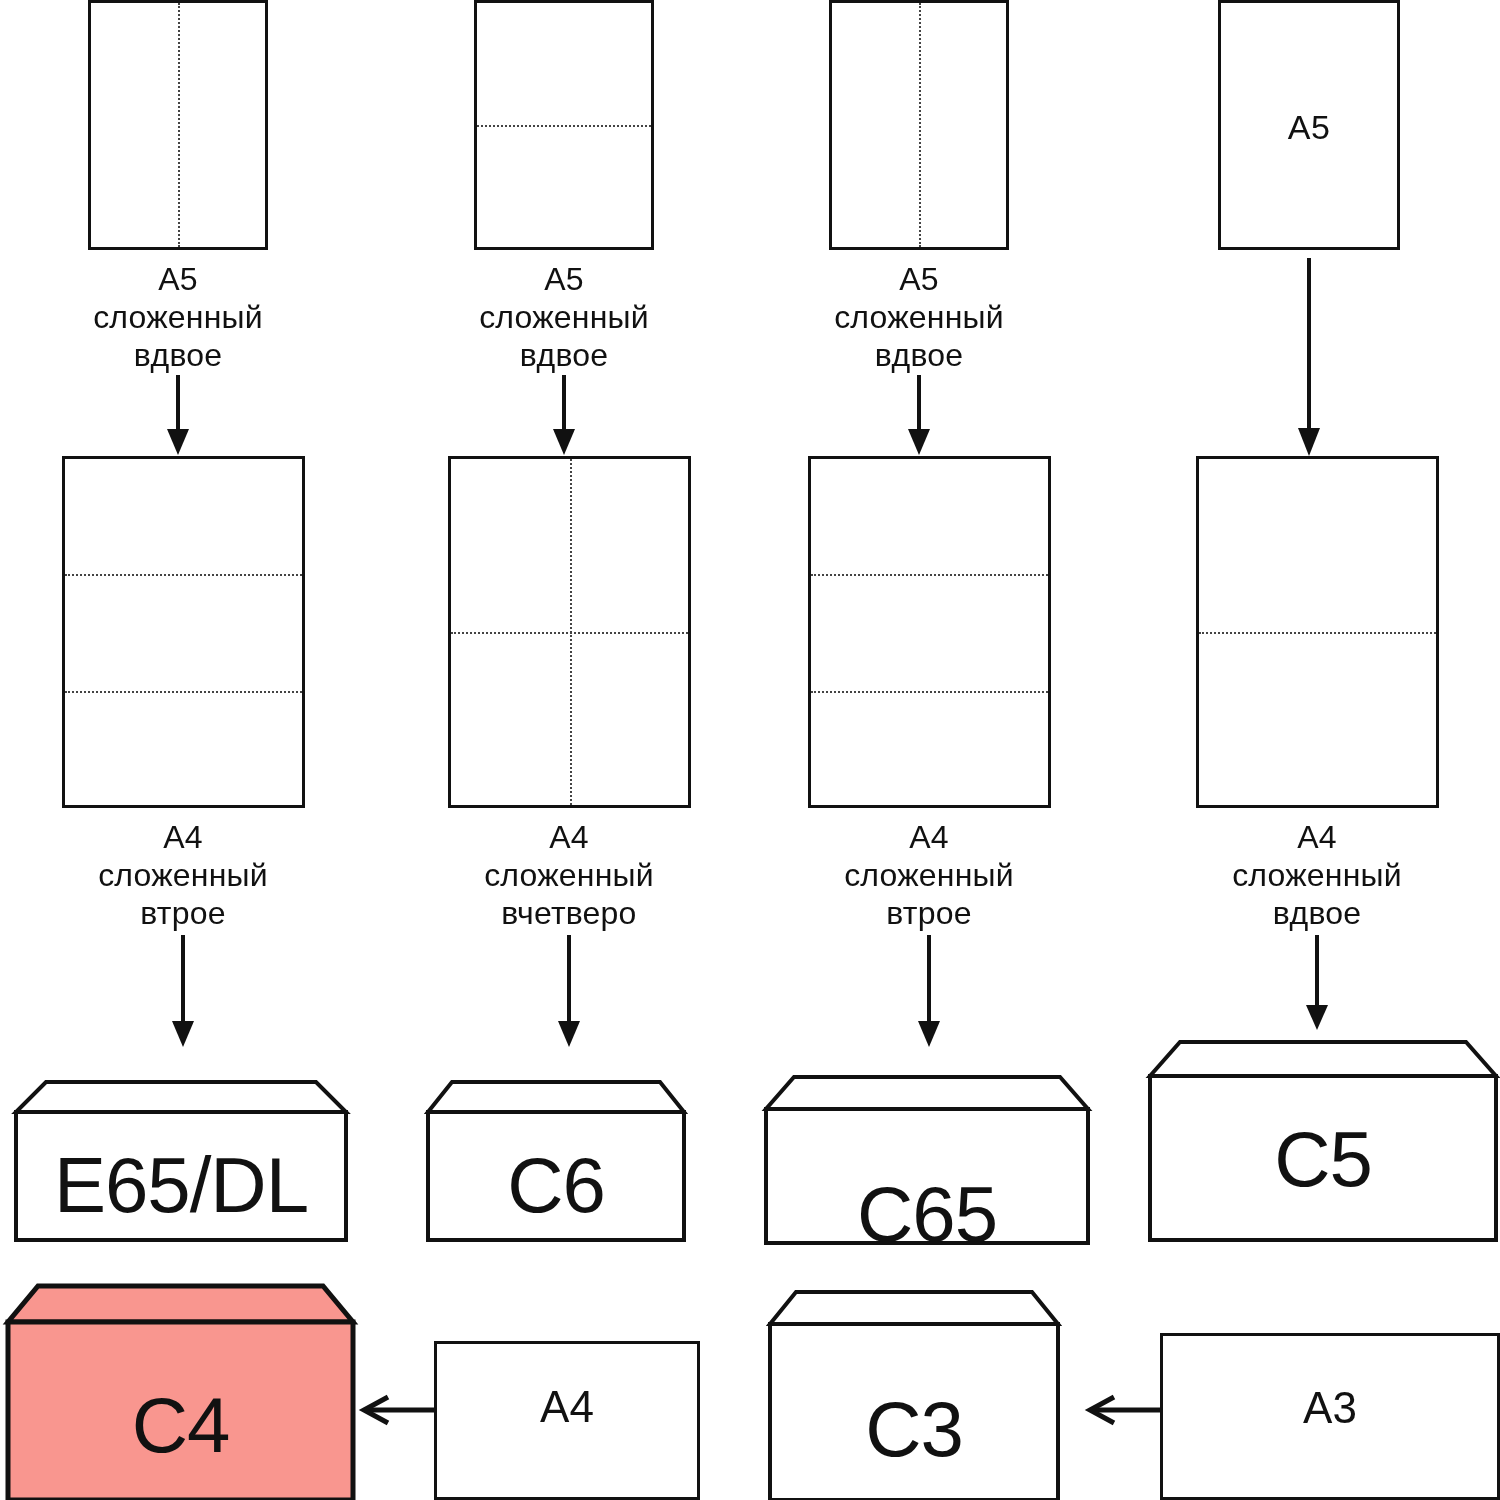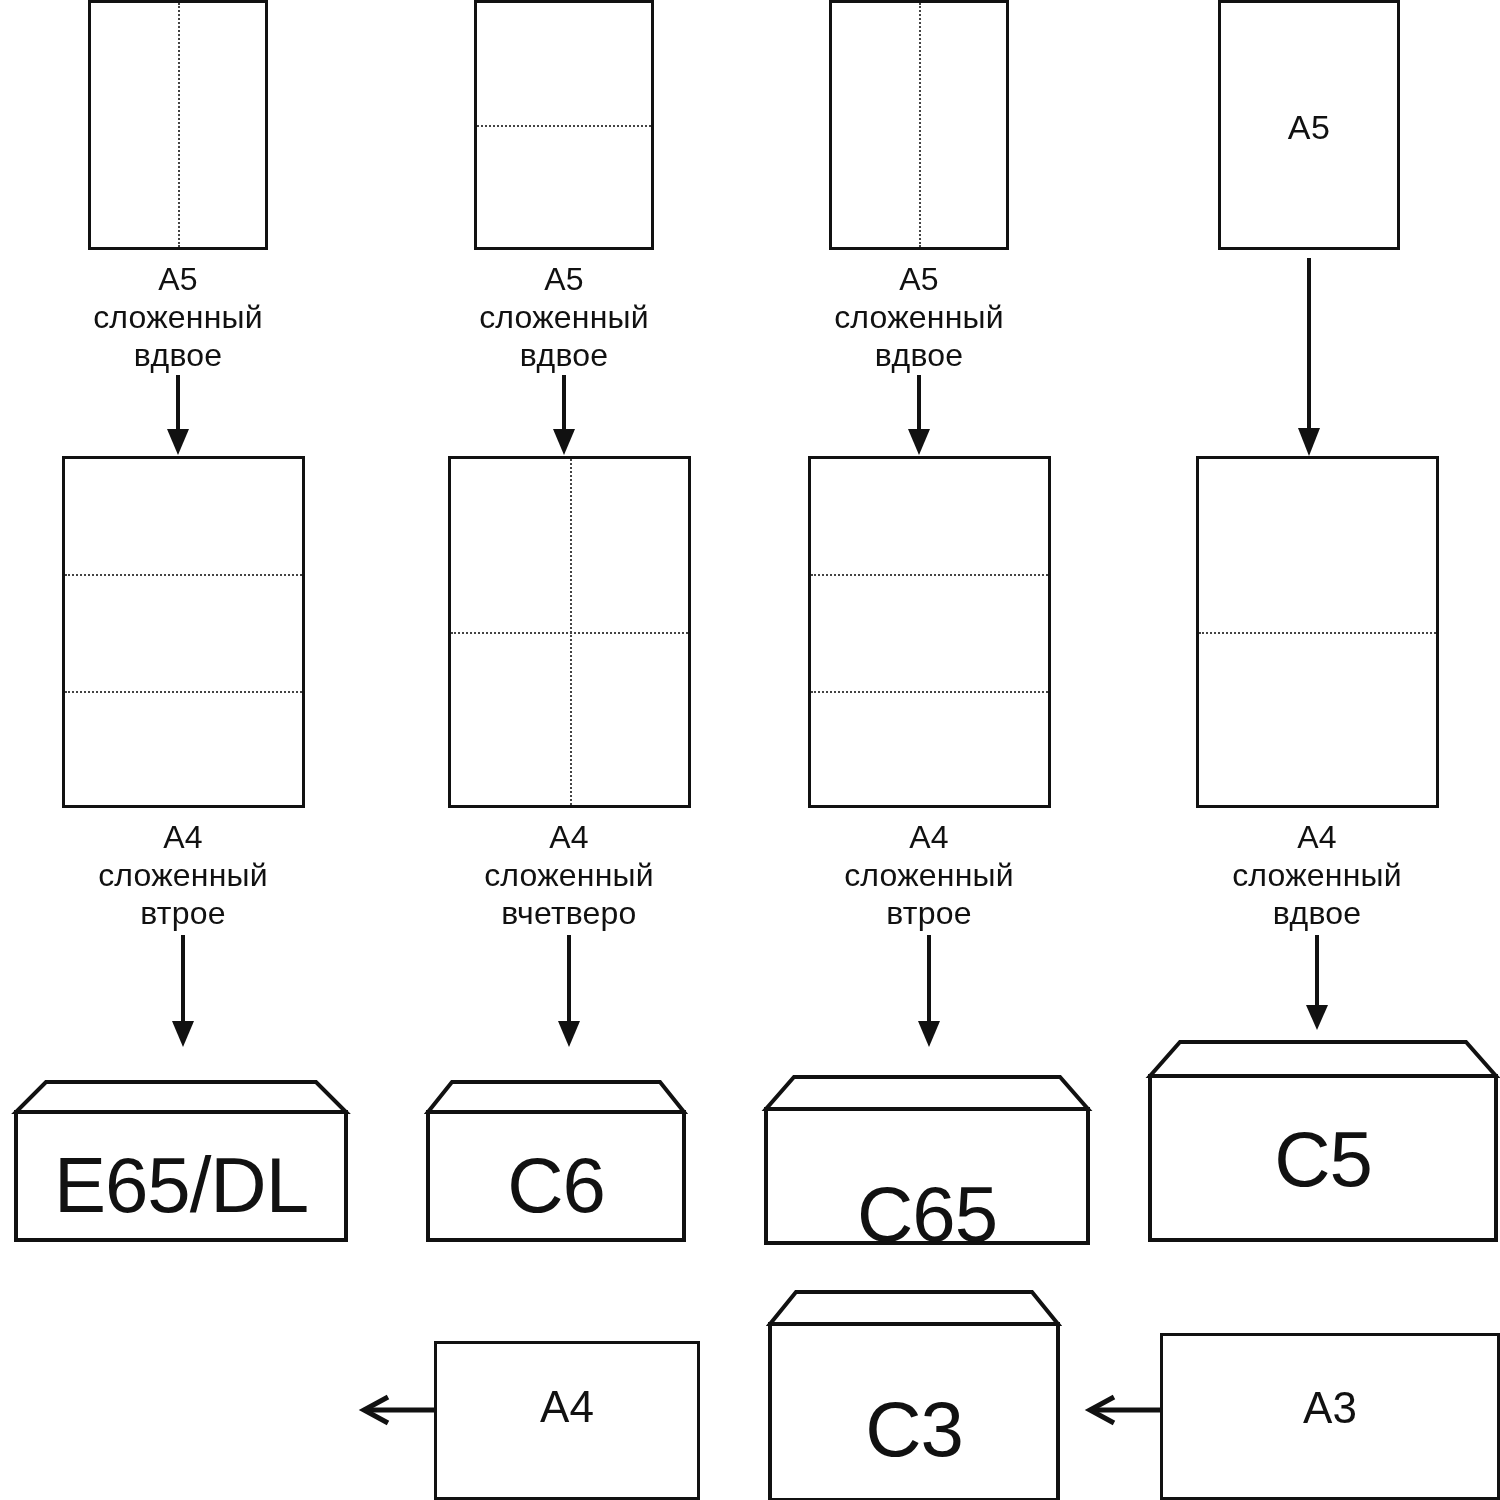--- a/index.html
+++ b/index.html
@@ -227,20 +227,27 @@
   </div>
 
   <div class="envelope" style="left:1150px; top:1010px; width:346px; height:230px;">
     <svg class="env-svg" viewBox="0 0 346 230" preserveAspectRatio="none">
       <polygon points="30,32 316,32 346,66 0,66" fill="#ffffff" stroke="#111111" stroke-width="4"></polygon>
       <rect x="0" y="66" width="346" height="164" fill="#ffffff" stroke="#111111" stroke-width="4"></rect>
     </svg>
     <div class="env-label" style="top:104px;">C5</div>
   </div>
 
+  <div class="envelope" style="left:8px; top:1282px; width:345px; height:218px;">
+    <svg class="env-svg" viewBox="0 0 345 218" preserveAspectRatio="none">
+      <polygon points="30,4 315,4 345,40 0,40" fill="#F9968F" stroke="#111111" stroke-width="5"></polygon>
+      <rect x="0" y="40" width="345" height="178" fill="#F9968F" stroke="#111111" stroke-width="5"></rect>
+    </svg>
+    <div class="env-label" style="top:98px;">C4</div>
+  </div>
   <div class="arrow-left" style="left:358px; top:1395px; width:78px;">
     <svg viewBox="0 0 78 30" class="env-svg" preserveAspectRatio="none">
       <line x1="78" y1="15" x2="8" y2="15" stroke="#111111" stroke-width="5"></line>
       <polyline points="30,2 6,15 30,28" fill="none" stroke="#111111" stroke-width="5"></polyline>
     </svg>
   </div>
   <div class="paper" style="left:434px; top:1341px; width:266px; height:159px;">
     <div class="box-label-mid" style="top:38px;">A4</div>
   </div>
 

